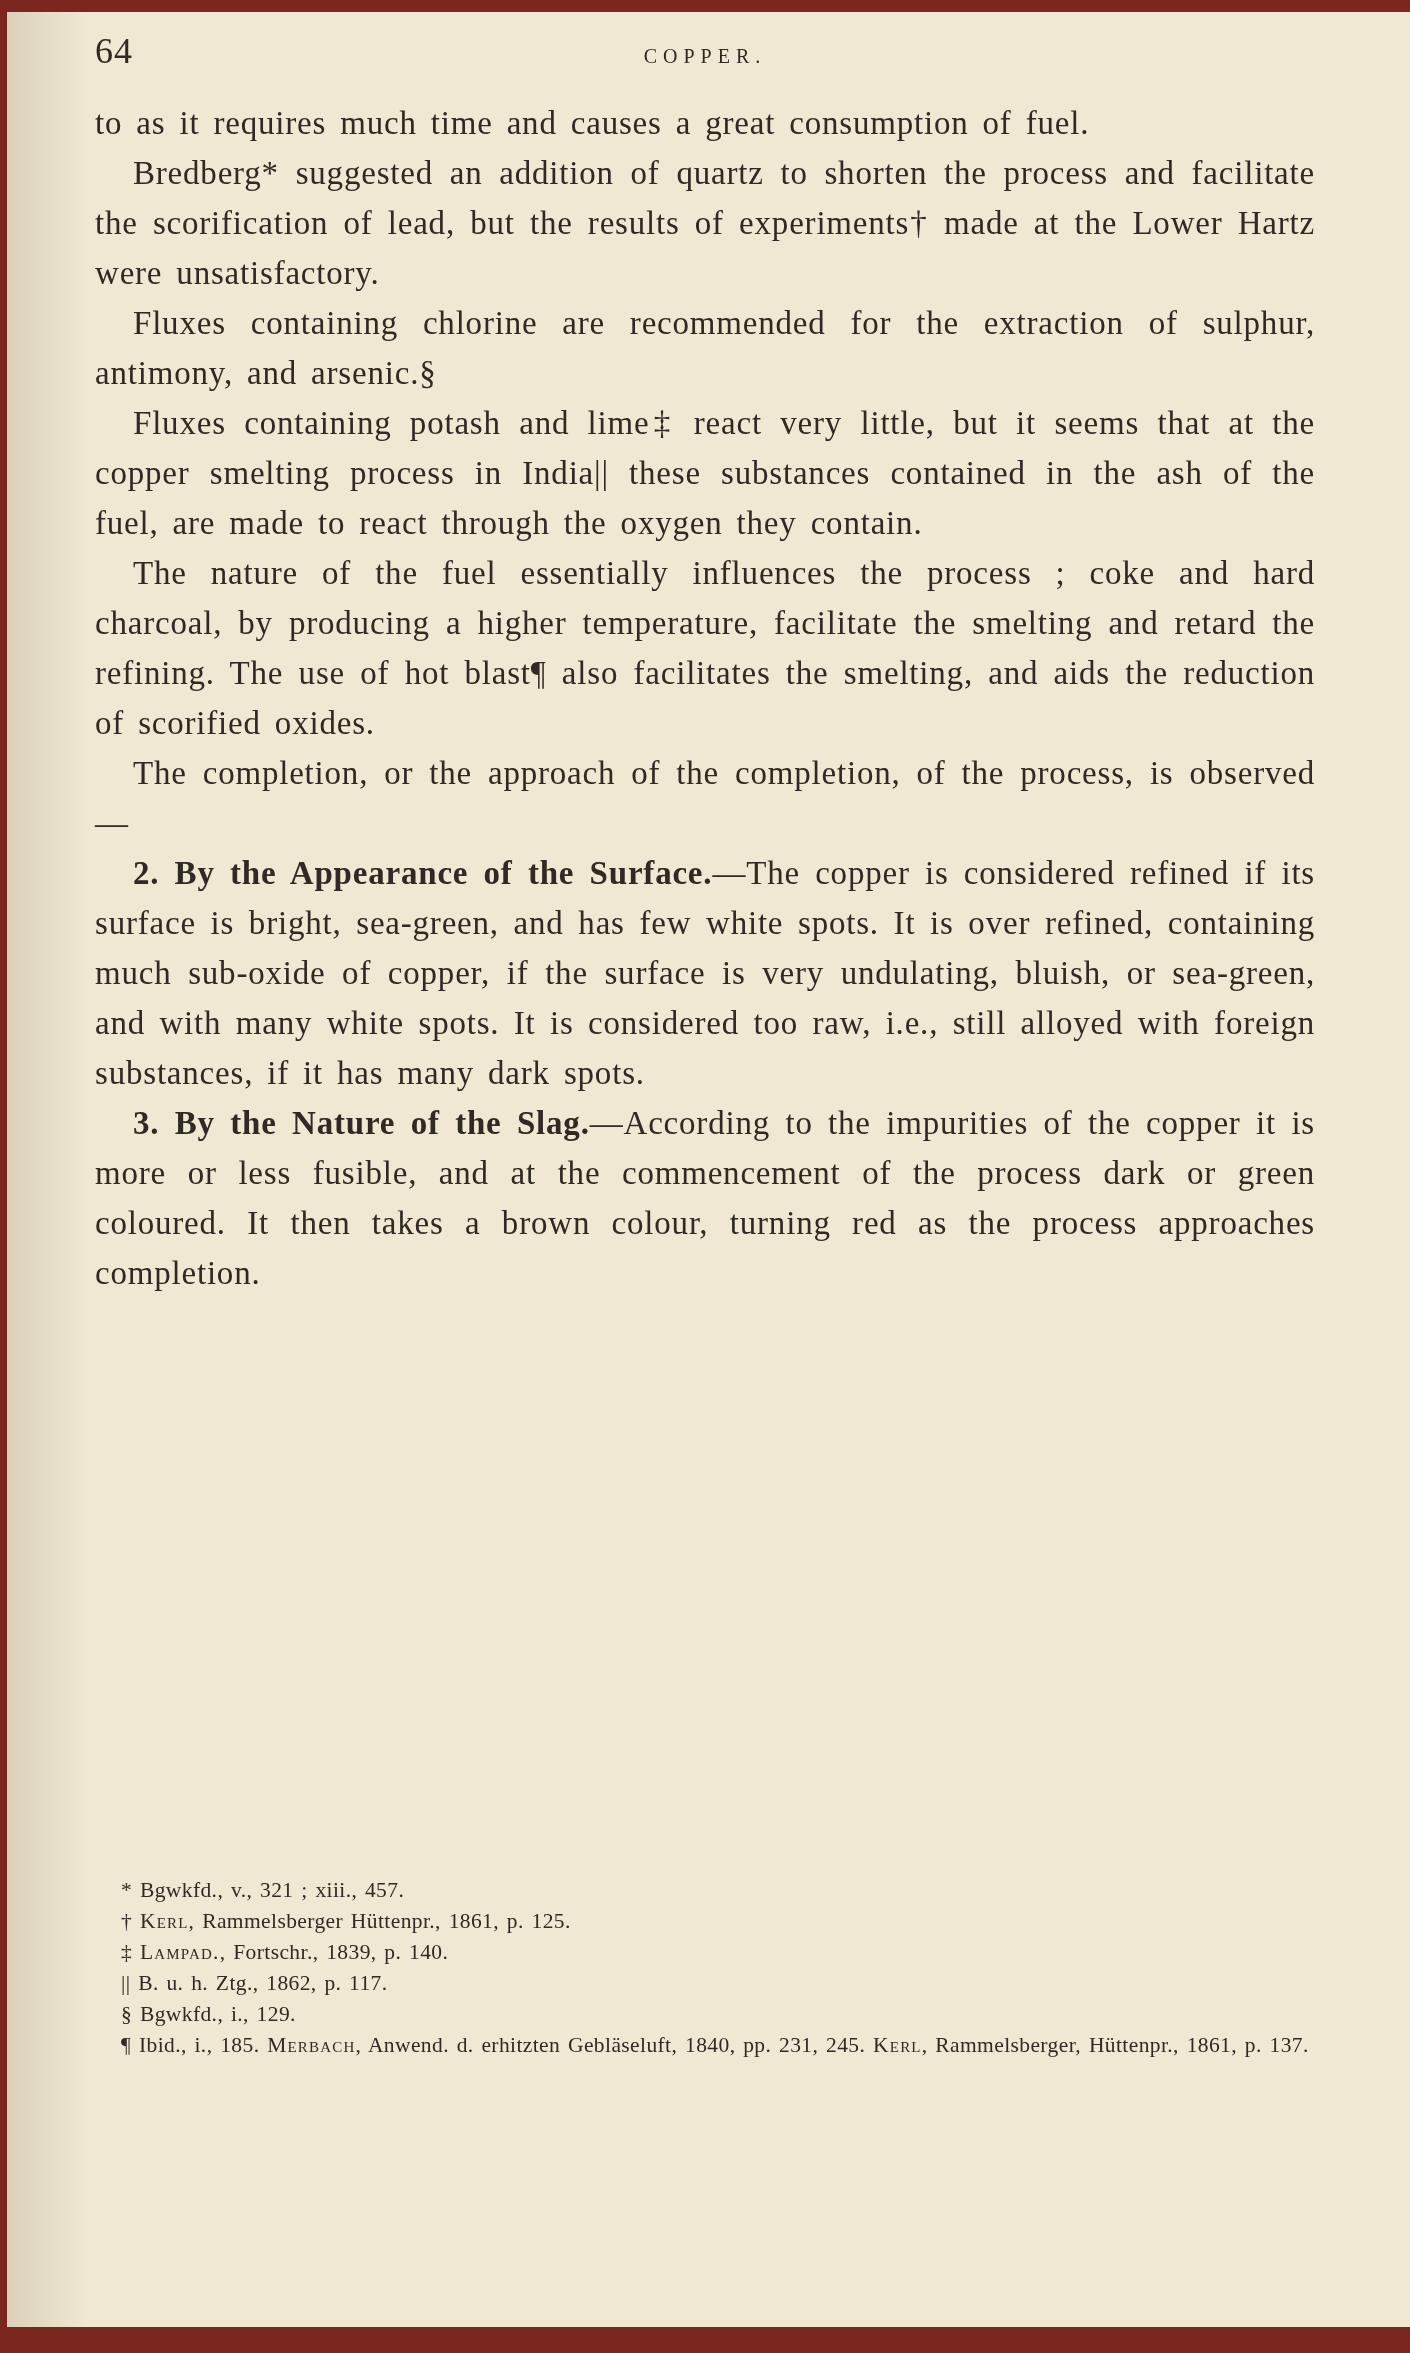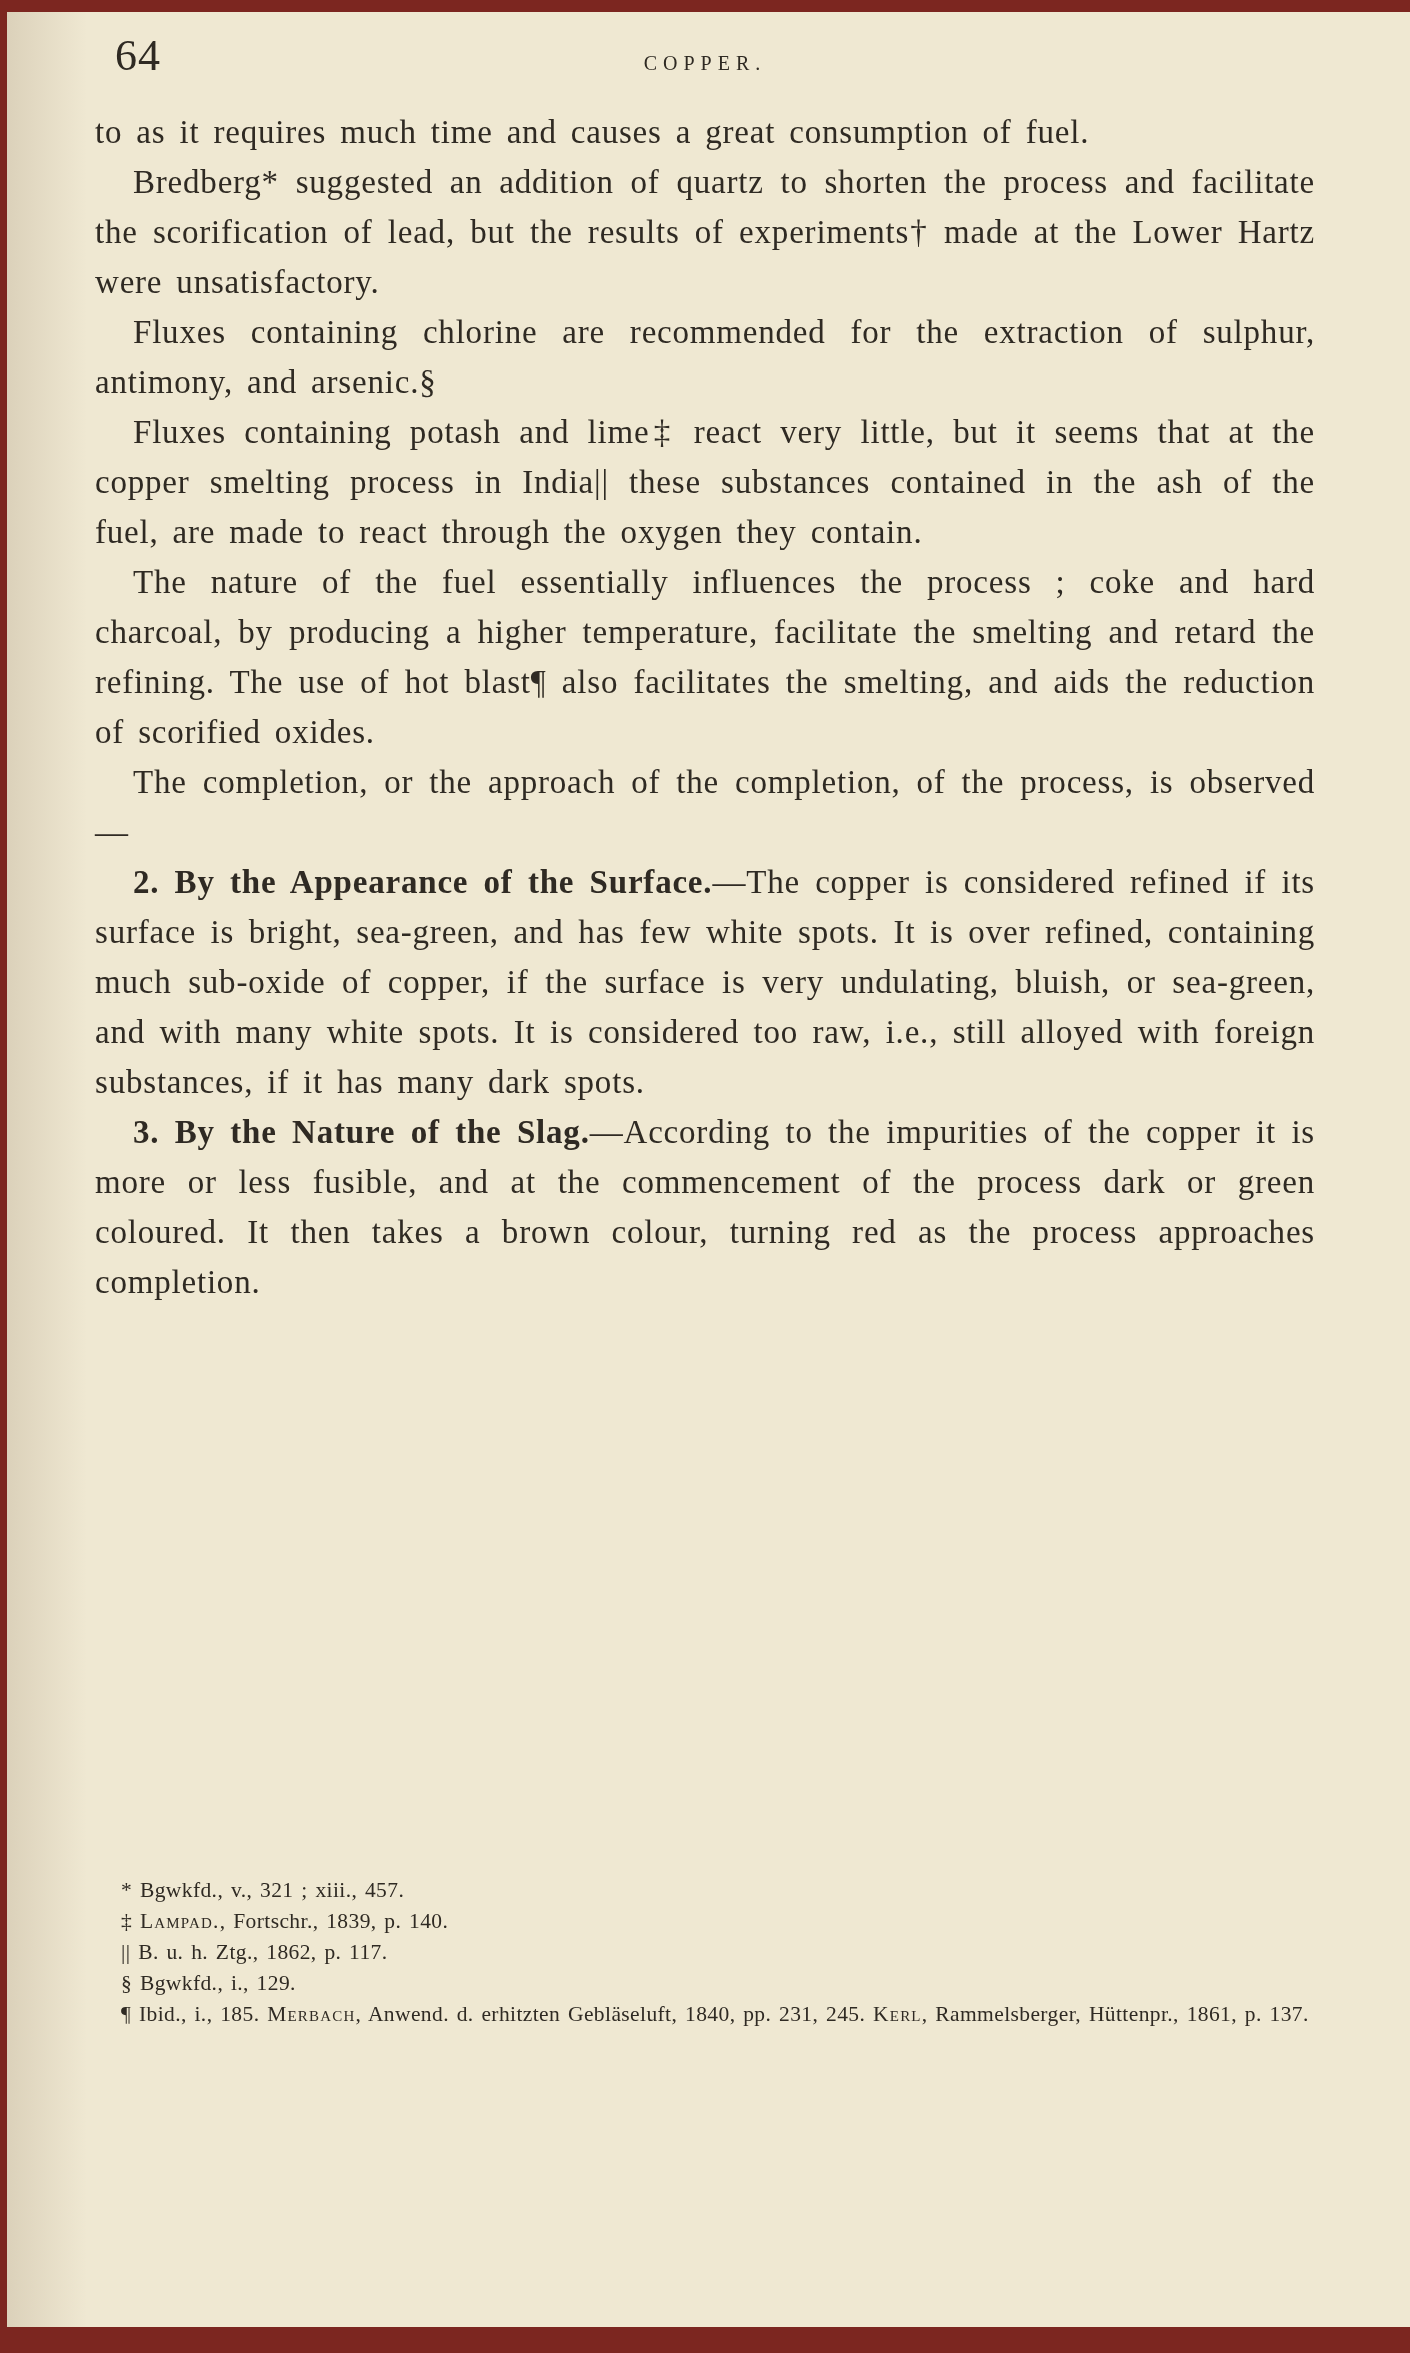--- a/index.html
+++ b/index.html
@@ -38,23 +38,22 @@
     padding: 30px 95px 0 95px;
   }
   .page-header {
     display: grid;
     grid-template-columns: 1fr auto 1fr;
     align-items: baseline;
     margin-bottom: 26px;
   }
   .page-number {
     justify-self: start;
-    font-size: 44px;
+    font-size: 36px;
     letter-spacing: 1px;
-    margin-left: 20px;
   }
   .running-head {
     justify-self: center;
     font-size: 20px;
     letter-spacing: 6px;
   }
   .header-spacer { justify-self: end; }
   .body-text p {
     margin: 0;
     font-size: 33px;
@@ -107,20 +106,21 @@
       <p class="para"><span>Fluxes containing chlorine are recommended for the extraction of sulphur, antimony, and arsenic.§</span></p>
       <p class="para"><span>Fluxes containing potash and lime‡ react very little, but it seems that at the copper smelting process in India|| these substances contained in the ash of the fuel, are made to react through the oxygen they contain.</span></p>
       <p class="para"><span>The nature of the fuel essentially influences the process ; coke and hard charcoal, by producing a higher temperature, facilitate the smelting and retard the refining. The use of hot blast¶ also facilitates the smelting, and aids the reduction of scorified oxides.</span></p>
       <p class="para"><span>The completion, or the approach of the completion, of the process, is observed—</span></p>
       <p class="para"><span class="seg-bold">2. By the Appearance of the Surface.</span><span>—The copper is considered refined if its surface is bright, sea-green, and has few white spots. It is over refined, containing much sub-oxide of copper, if the surface is very undulating, bluish, or sea-green, and with many white spots. It is considered too raw, </span><span class="seg-italic">i.e.,</span><span> still alloyed with foreign substances, if it has many dark spots.</span></p>
       <p class="para"><span class="seg-bold">3. By the Nature of the Slag.</span><span>—According to the impurities of the copper it is more or less fusible, and at the commencement of the process dark or green coloured. It then takes a brown colour, turning red as the process approaches completion.</span></p>
     </main>
 
     <footer class="footnotes">
       <p class="footnote"><span>* Bgwkfd., v., 321 ; xiii., 457.</span></p>
+      <p class="footnote"><span>† </span><span class="seg-smallcaps">Kerl</span><span>, Rammelsberger Hüttenpr., 1861, p. 125.</span></p>
       <p class="footnote"><span>‡ </span><span class="seg-smallcaps">Lampad.</span><span>, Fortschr., 1839, p. 140.</span></p>
       <p class="footnote"><span>|| B. u. h. Ztg., 1862, p. 117.</span></p>
       <p class="footnote"><span>§ Bgwkfd., i., 129.</span></p>
       <p class="footnote"><span>¶ </span><span class="seg-italic">Ibid.</span><span>, i., 185. </span><span class="seg-smallcaps">Merbach</span><span>, Anwend. d. erhitzten Gebläseluft, 1840, pp. 231, 245. </span><span class="seg-smallcaps">Kerl</span><span>, Rammelsberger, Hüttenpr., 1861, p. 137.</span></p>
     </footer>
 
   </div>
 </div>
 
 </body></html>

